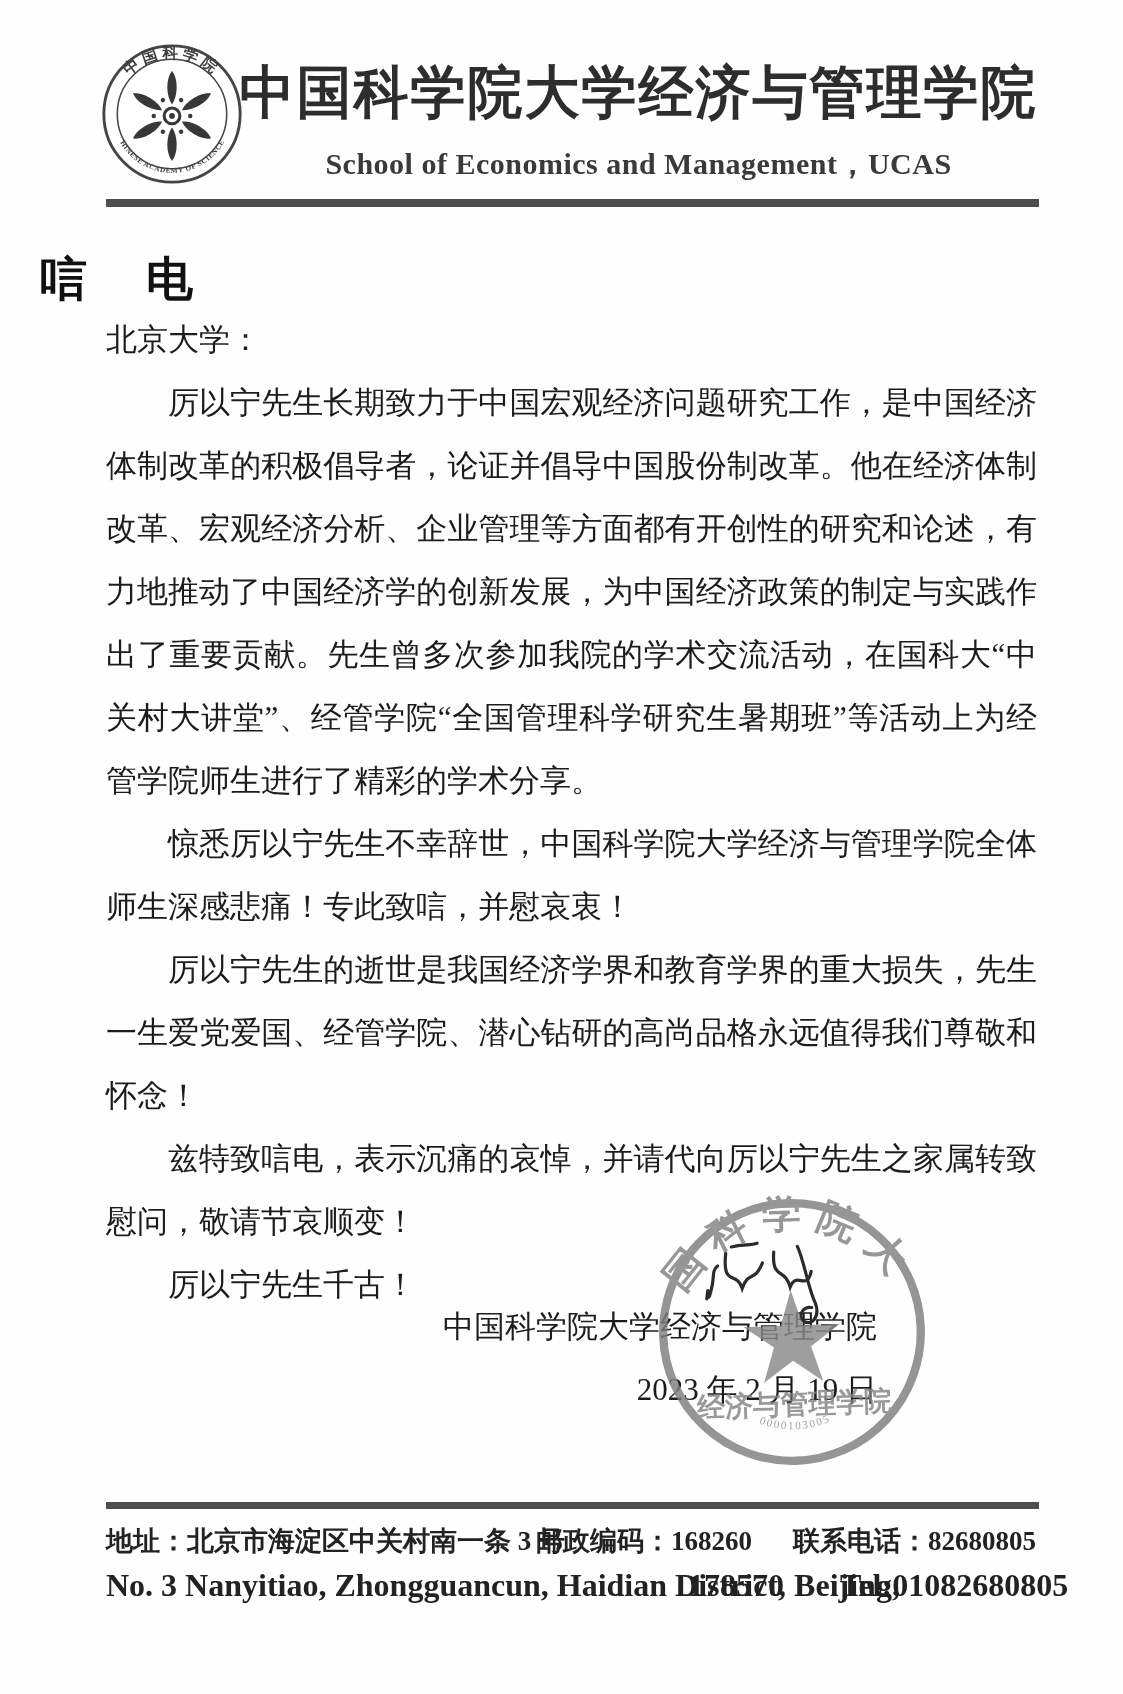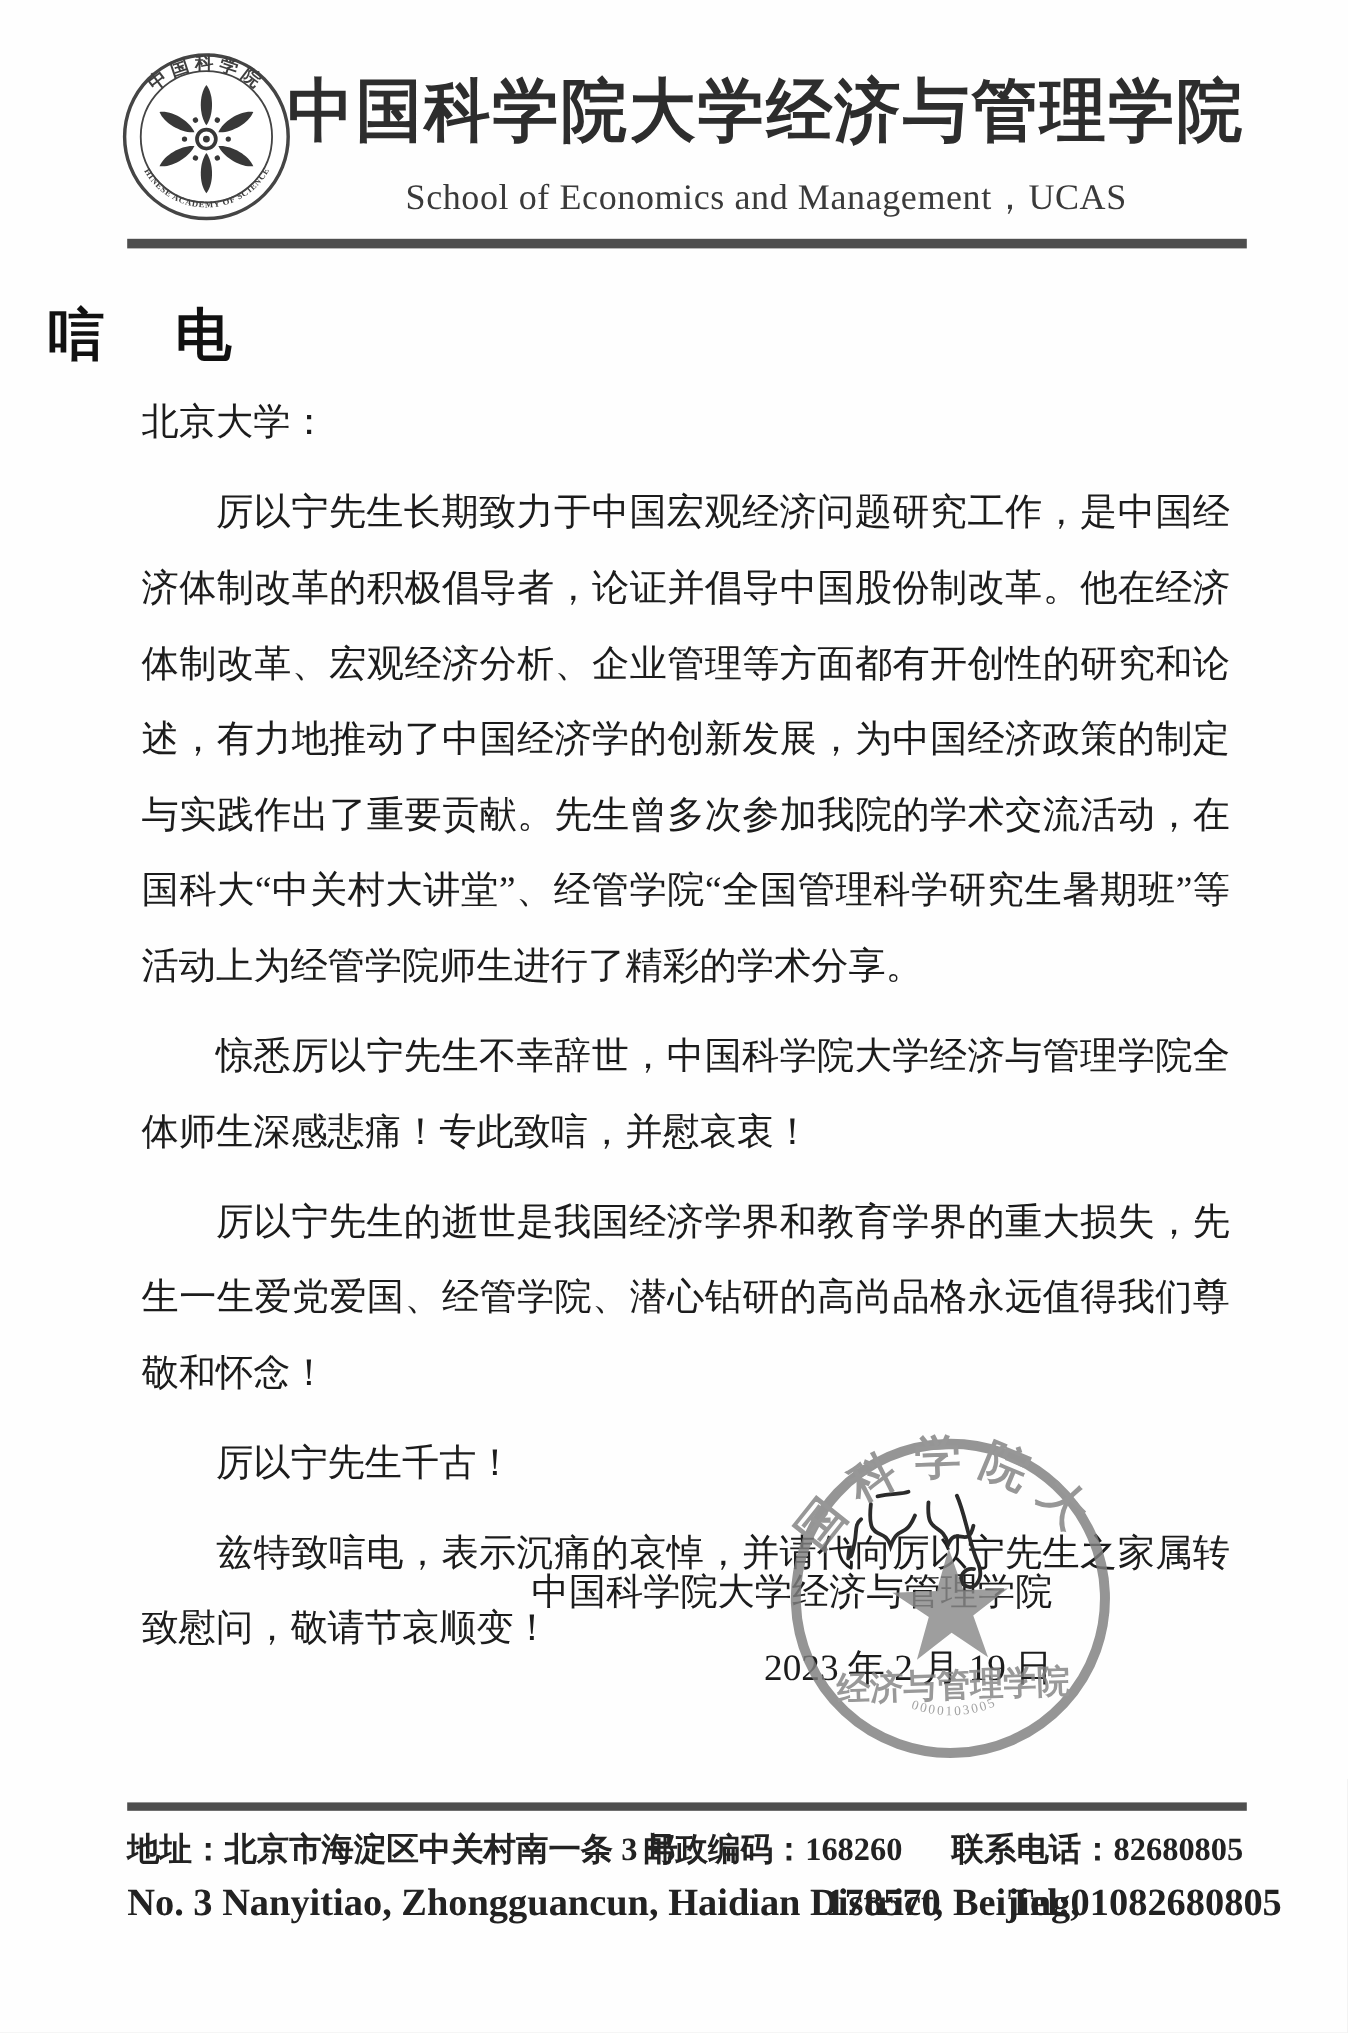--- a/index.html
+++ b/index.html
@@ -16,41 +16,41 @@
   
   .header { position:absolute; top:40px; left:98px; right:84px; height:150px; }
   .logo { position:absolute; left:2px; top:2px; width:144px; height:144px; }
   .header-text { margin-left:140px; text-align:center; }
   .org-cn {
     font-size:55px; font-weight:900; letter-spacing:2px;
     color:#2d2d2d; margin-top:16px; white-space:nowrap;
     transform: scaleY(1.04);
   }
   .org-en {
-    font-size:30px; font-weight:400; color:#3a3a3a;
+    font-size:30px; font-weight:700; color:#3a3a3a;
     margin-top:14px; letter-spacing:0.5px; white-space:nowrap;
   }
   .rule { position:absolute; background:#4e4e4e; }
   .top-rule   { top:199px; left:106px; right:84px; height:8px; }
   .bottom-rule{ top:1502px; left:106px; right:84px; height:7px; }
 
   
   .doc-title {
     position:absolute; top:248px; left:4px; width:100%;
     margin:0; text-align:left;
     font-size:47px; font-weight:700; letter-spacing:6px; color:#111;padding-left:36px;
   }
 
   
   .body-text {
     position:absolute; top:308px; left:106px; width:931px;
     font-size:31px; line-height:63px;
     text-align:justify; text-justify:inter-character;
   }
-  .body-text p { margin:12px; text-indent:2em;font-family:Liberation Serif, serif; }
+  .body-text p { margin:0; text-indent:2em;font-family:Liberation Serif, serif; }
   .body-text .salutation { text-indent:0; }
 
   
   .sign-block {
     position:absolute; top:1295px; left:106px; right:86px;
     text-align:right; padding-right:160px;
     font-size:31px; line-height:63px; color:#1c1c1c;
   }
   .signature-svg {
     position:absolute; left:688px; top:1222px; width:175px; height:125px;
@@ -122,22 +122,22 @@
 
   <div class="rule top-rule"></div>
 
   <h1 class="doc-title">唁　电</h1>
 
   <div class="body-text">
     <p class="salutation">北京大学：</p>
     <p>厉以宁先生长期致力于中国宏观经济问题研究工作，是中国经济体制改革的积极倡导者，论证并倡导中国股份制改革。他在经济体制改革、宏观经济分析、企业管理等方面都有开创性的研究和论述，有力地推动了中国经济学的创新发展，为中国经济政策的制定与实践作出了重要贡献。先生曾多次参加我院的学术交流活动，在国科大“中关村大讲堂”、经管学院“全国管理科学研究生暑期班”等活动上为经管学院师生进行了精彩的学术分享。</p>
     <p>惊悉厉以宁先生不幸辞世，中国科学院大学经济与管理学院全体师生深感悲痛！专此致唁，并慰哀衷！</p>
     <p>厉以宁先生的逝世是我国经济学界和教育学界的重大损失，先生一生爱党爱国、经管学院、潜心钻研的高尚品格永远值得我们尊敬和怀念！</p>
+    <p>兹特致唁电，表示沉痛的哀悼，并请代向厉以宁先生之家属转致慰问，敬请节哀顺变！</p>
     <p>厉以宁先生千古！</p>
-    <p>兹特致唁电，表示沉痛的哀悼，并请代向厉以宁先生之家属转致慰问，敬请节哀顺变！</p>
   </div>
 
   <div class="sign-block">
     <div>中国科学院大学经济与管理学院</div>
     <div>2023 年 2 月 19 日</div>
   </div>
 
   <svg class="signature-svg" viewBox="0 0 175 125">
     <g fill="none" stroke="#2b2b2b" stroke-width="3.2" stroke-linecap="round">
       <path d="M18,72 C22,48 16,88 24,60 C27,50 25,44 31,40"></path>

